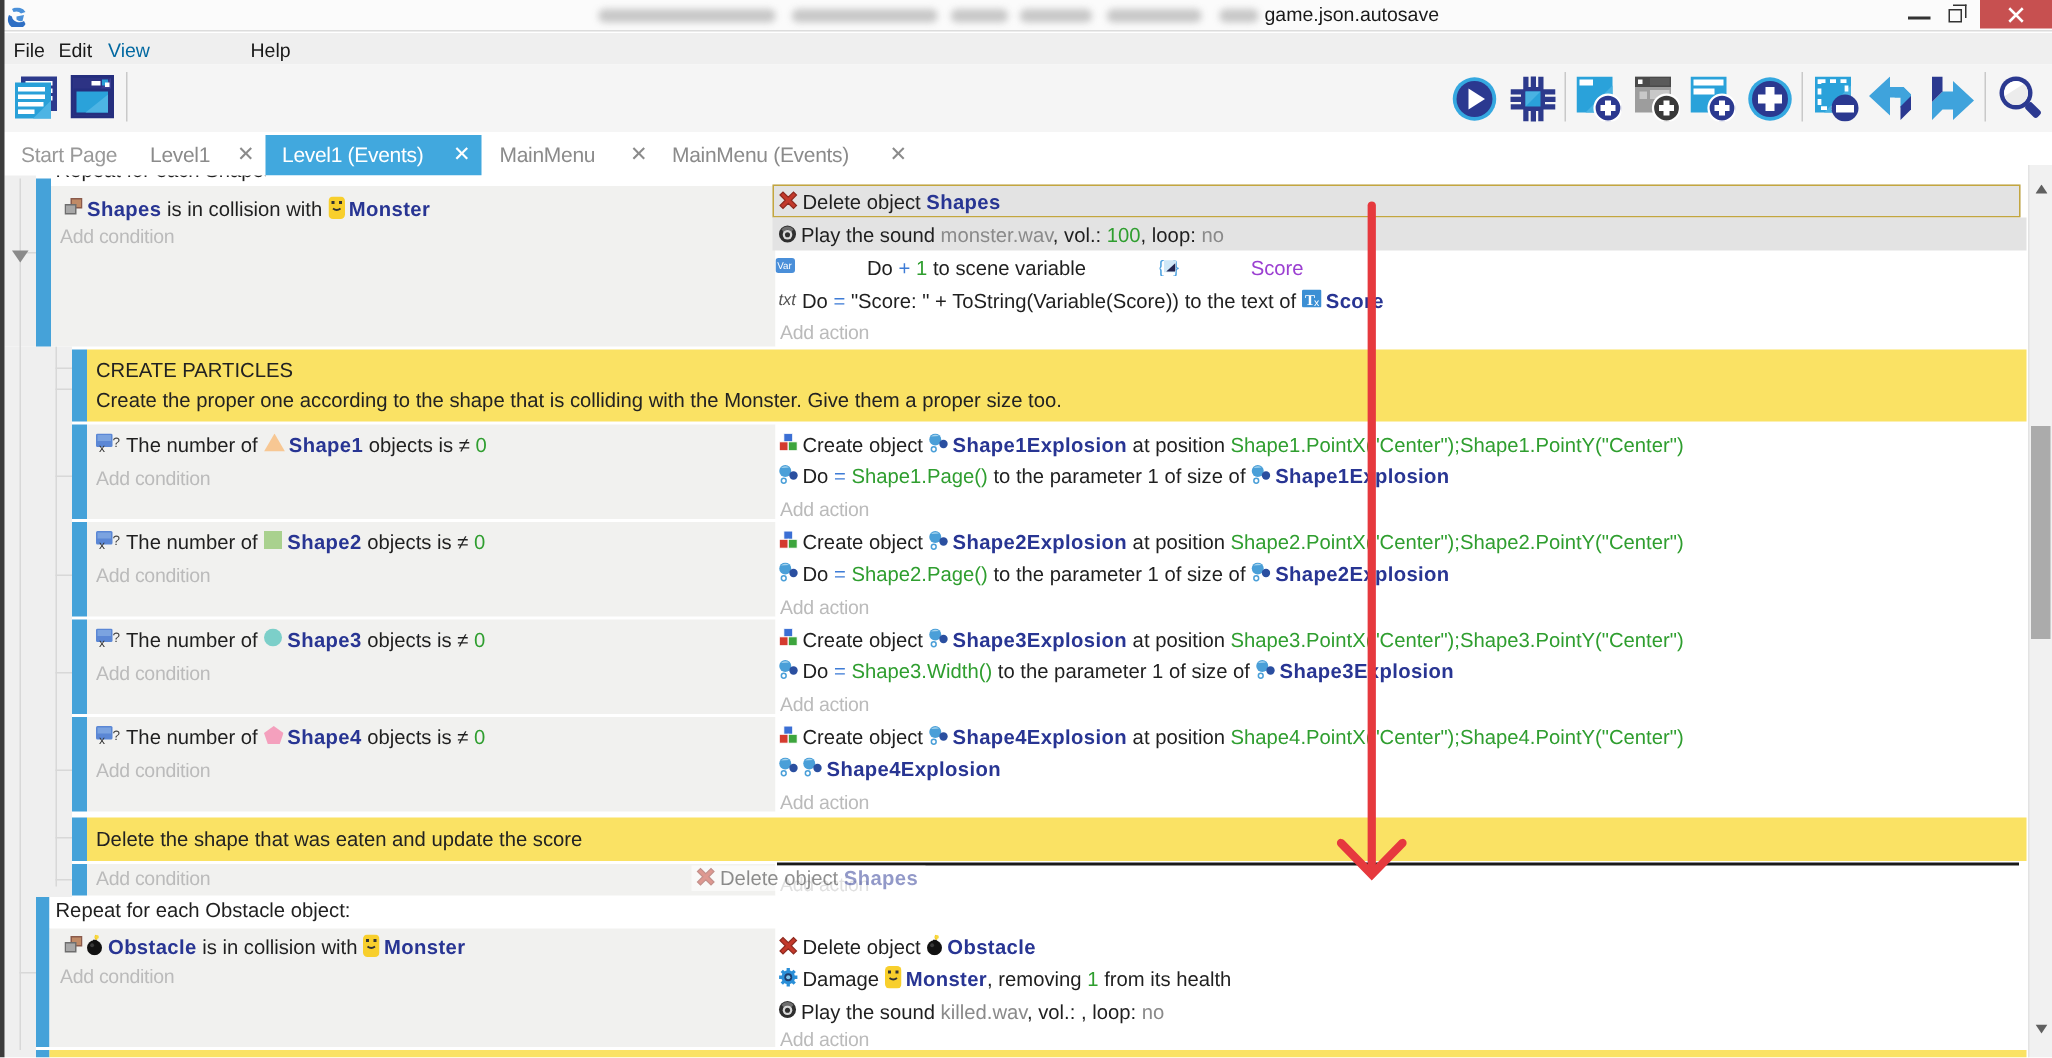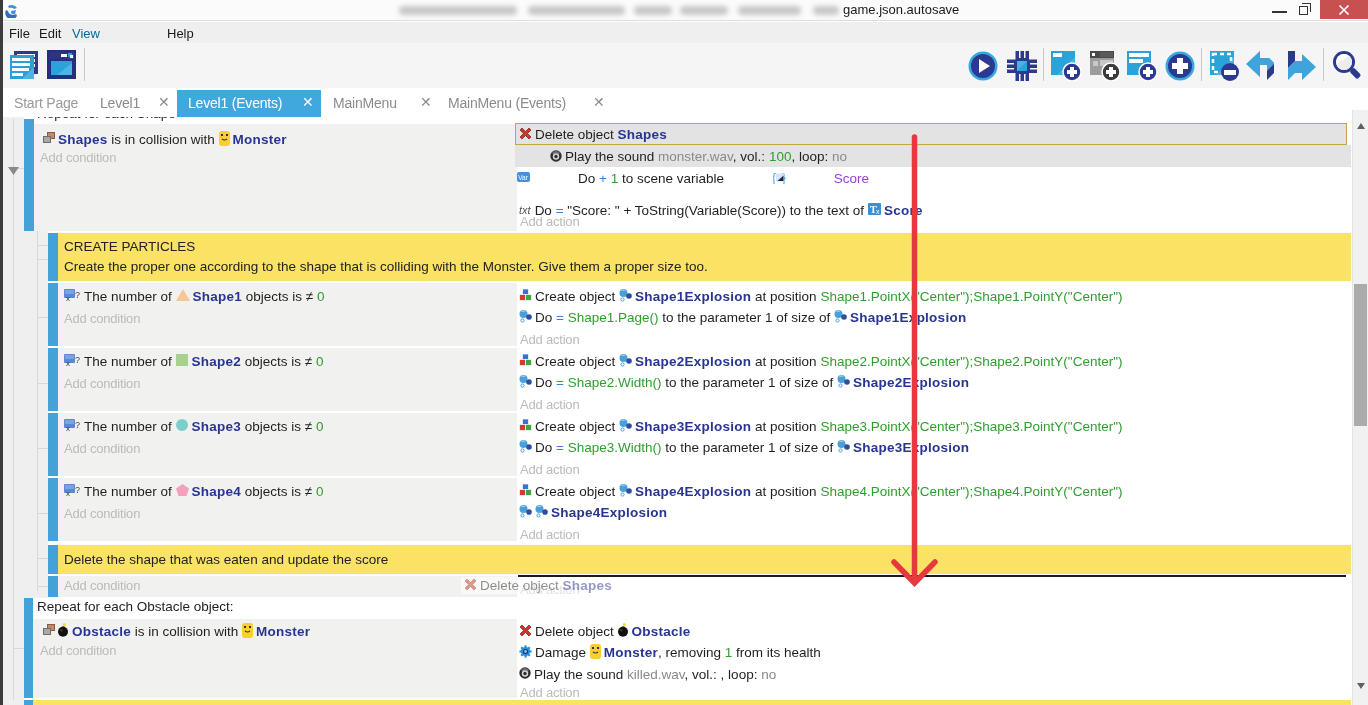--- a/index.html
+++ b/index.html
@@ -205,21 +205,21 @@
   </div>
 <div class="abs add" style="left:40px;top:150px;font-size:13px;letter-spacing:-0.2px;">Add condition</div>
 <div class="abs" style="left:515px;top:122.5px;width:832px;height:22.5px;background:#e3e3e3;border:1px solid #c3a63f;"></div>
 <div class="abs" style="left:515px;top:145px;width:836px;height:22px;background:#e3e3e3;"></div>
 <div class="row" style="left:519px;top:123.5px;height:22px;">
     <svg class="ic" width="13" height="13" viewBox="0 0 13 13" style="margin:0 3px 0px 0;">
       <path d="M1 3 L3 1 L6.5 4.5 L10 1 L12 3 L8.5 6.5 L12 10 L10 12 L6.5 8.5 L3 12 L1 10 L4.5 6.5 Z" fill="#c4392b" stroke="#8e2a20" stroke-width="0.8"></path>
     </svg>
     <span>Delete object <span class="obj">Shapes</span></span>
   </div>
-<div class="row" style="left:550px;top:145.5px;height:22px;">
+<div class="row" style="left:519px;top:145.5px;height:22px;">
     <svg class="ic" width="12" height="12" viewBox="0 0 12 12" style="margin:0 3px 0px 0;">
       <circle cx="6" cy="6" r="5.7" fill="#2f2f2f"></circle>
       <path d="M2 3 A5 5 0 0 1 10 3 L8.5 4.5 A3 3 0 0 0 3.5 4.5 Z" fill="#6e6e6e"></path>
       <circle cx="6" cy="6.5" r="3.2" fill="#d8d8d8"></circle>
       <circle cx="6" cy="6.5" r="1.7" fill="#2f2f2f"></circle>
     </svg>
     <span>Play the sound <span class="gry">monster.wav</span>, vol.: <span class="grn">100</span>, loop: <span class="gry">no</span></span>
   </div>
 <div class="row" style="left:517px;top:167px;height:22px;gap:45px;">
     <svg class="ic" width="13" height="10" viewBox="0 0 13 10" style="margin:0 3px 0px 0;">
@@ -228,21 +228,21 @@
     </svg>
     <span>Do <span class="blu">+</span> <span class="grn">1</span> to scene variable&nbsp;</span>
     <svg class="ic" width="13" height="13" viewBox="0 0 13 13" style="margin:0 3px 0px 0;">
       <text x="-1" y="11" font-size="12" fill="#4aa0e0" font-family="Liberation Sans">{</text>
       <text x="9" y="11" font-size="12" fill="#4aa0e0" font-family="Liberation Sans">}</text>
       <rect x="3" y="2.5" width="8" height="8" fill="#cfe7f7"></rect>
       <path d="M4.5 10 L10.5 4.5 L10.5 10 Z" fill="#23234e"></path>
     </svg>
     <span><span class="pur">Score</span></span>
   </div>
-<div class="row" style="left:519px;top:199px;height:22px;">
+<div class="row" style="left:519px;top:189px;height:22px;">
     <span class="ic" style="font-style:italic;color:#555;font-size:11px;margin-right:4px;">txt</span>
     <span>Do <span class="blu">=</span> "Score: " + ToString(Variable(Score)) to the text of&nbsp;</span>
     <svg class="ic" width="13" height="12" viewBox="0 0 13 12" style="margin:0 3px 0px 0;">
       <rect x="0" y="0" width="13" height="12" rx="1" fill="#3b8fd4"></rect>
       <text x="2" y="10" font-size="10" fill="#fff" font-family="Liberation Serif" font-weight="bold">T</text>
       <text x="8" y="11" font-size="7" fill="#fff" font-family="Liberation Sans">x</text>
     </svg>
     <span><span class="obj">Score</span></span>
   </div>
 <div class="abs add" style="left:520px;top:214px;font-size:13px;letter-spacing:-0.2px;">Add action</div>
@@ -331,21 +331,21 @@
     </svg>
     <span><span class="obj">Shape2Explosion</span> at position&nbsp;<span class="grn">Shape2.PointX("Center");Shape2.PointY("Center")</span></span>
   </div>
 <div class="row" style="left:519px;top:371px;height:22px;">
     <svg class="ic" width="13" height="13" viewBox="0 0 13 13" style="margin:0 3px 0px 0;">
       <circle cx="4.5" cy="4" r="4" fill="#4a9fd8"></circle>
       <path d="M1.7 2 A4 4 0 0 1 7 1.6 Z" fill="#a6d4ee"></path>
       <circle cx="10" cy="7" r="2.8" fill="#2a4fa0"></circle>
       <circle cx="3.5" cy="10.5" r="1.6" fill="none" stroke="#4a9fd8" stroke-width="1"></circle>
     </svg>
-    <span>Do <span class="blu">=</span> <span class="grn">Shape2.Width()</span> to the parameter 1 of size of&nbsp;</span>
+    <span>Do <span class="blu">=</span> <span class="grn">Shape2.Page()</span> to the parameter 1 of size of&nbsp;</span>
     <svg class="ic" width="13" height="13" viewBox="0 0 13 13" style="margin:0 3px 0px 0;">
       <circle cx="4.5" cy="4" r="4" fill="#4a9fd8"></circle>
       <path d="M1.7 2 A4 4 0 0 1 7 1.6 Z" fill="#a6d4ee"></path>
       <circle cx="10" cy="7" r="2.8" fill="#2a4fa0"></circle>
       <circle cx="3.5" cy="10.5" r="1.6" fill="none" stroke="#4a9fd8" stroke-width="1"></circle>
     </svg>
     <span><span class="obj">Shape2Explosion</span></span>
   </div>
 <div class="abs add" style="left:520px;top:397px;font-size:13px;letter-spacing:-0.2px;">Add action</div>
 <div class="bar" style="left:48px;top:413px;width:10px;height:63px;"></div>

